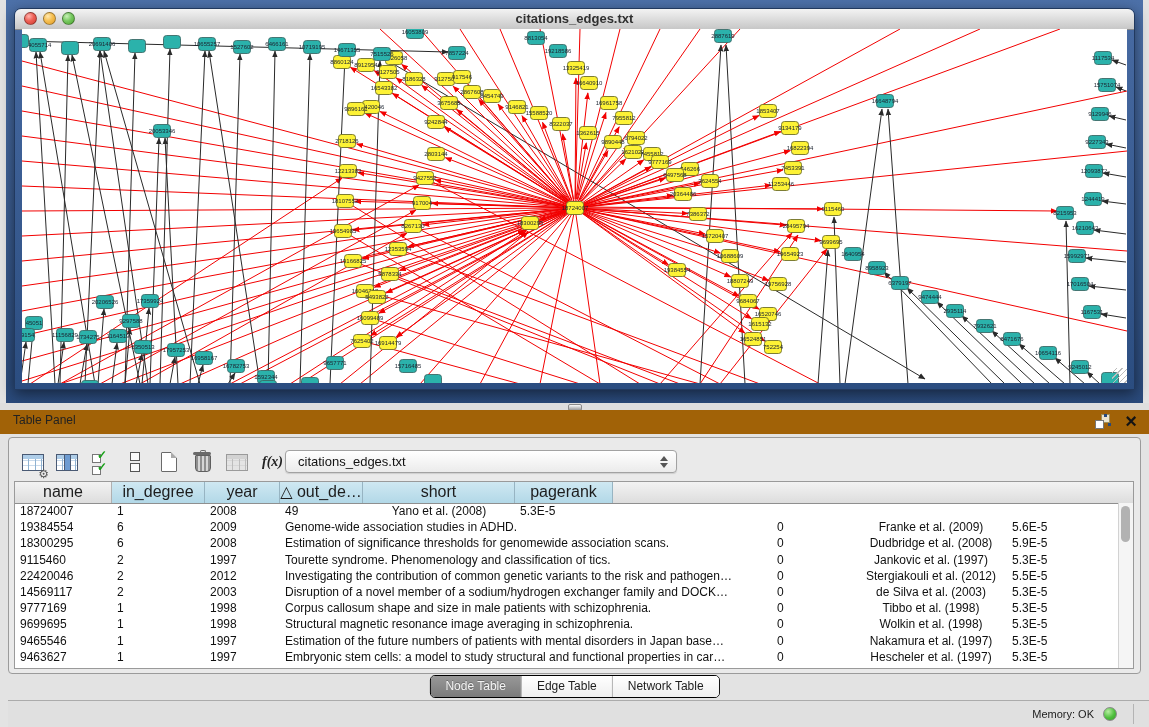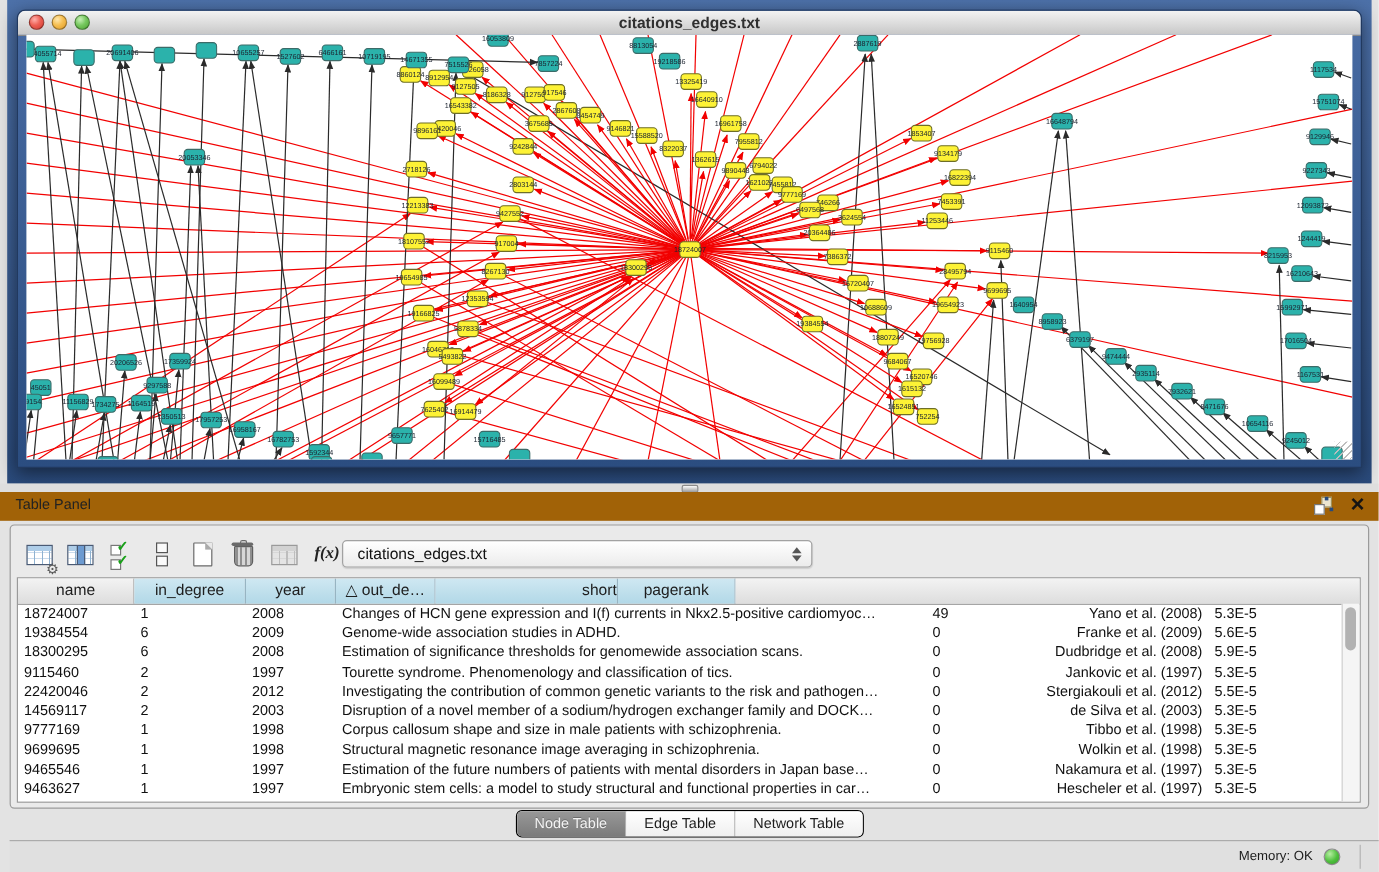--- a/index.html
+++ b/index.html
@@ -54,27 +54,27 @@
   .trash-ico::before{content:"";position:absolute;left:-3px;top:-4px;width:18px;height:2.5px;background:#6a6a6a;border-radius:2px}
   .trash-ico::after{content:"";position:absolute;left:4px;top:-6px;width:4px;height:2px;border:1px solid #6a6a6a;border-bottom:none;border-radius:2px 2px 0 0}
   .fx{font-family:"Liberation Serif",serif;font-style:italic;font-weight:700;font-size:14px;color:#222;margin:0 6px 0 4px}
   .combo{position:absolute;left:285px;top:450px;width:392px;height:23px;border:1px solid #a2a2a2;border-radius:4px;background:linear-gradient(#ffffff,#ebebeb);box-shadow:inset 0 1px 0 #fff,0 1px 1px rgba(0,0,0,.12);box-sizing:border-box;font-size:13px;line-height:21px;color:#111;padding-left:12px}
   .combo-arrows{position:absolute;right:8px;top:5px;display:flex;flex-direction:column;gap:2px}
   .combo-arrows .up{width:0;height:0;border-left:4px solid transparent;border-right:4px solid transparent;border-bottom:5px solid #555}
   .combo-arrows .dn{width:0;height:0;border-left:4px solid transparent;border-right:4px solid transparent;border-top:5px solid #555}
   
   .dtable{position:absolute;left:14px;top:481px;width:1120px;height:188px;background:#fff;border:1px solid #9a9a9a;box-sizing:border-box;overflow:hidden}
   .thead{display:flex;height:21px;border-bottom:1px solid #8f8f8f}
-  .hcell{box-sizing:border-box;border-right:1px solid #97b4c2;font-size:13px;text-align:center;line-height:20px;color:#1d1d1d;background:linear-gradient(#cfe8f2,#b2d8e7);overflow:hidden;white-space:nowrap}
+  .hcell{box-sizing:border-box;border-right:1px solid #97b4c2;font-size:16px;text-align:center;line-height:20px;color:#1d1d1d;background:linear-gradient(#cfe8f2,#b2d8e7);overflow:hidden;white-space:nowrap}
   .hcell.plain{background:linear-gradient(#f3f3f3,#dddddd);border-right-color:#b0b0b0}
   .hstub{flex:1;background:linear-gradient(#f3f3f3,#dddddd)}
   .tbody{position:absolute;left:0;top:21px;right:14px;bottom:0}
   .trow{display:flex;height:16.2px;font-size:12px;color:#101010}
   .cell{box-sizing:border-box;padding:0 5px;line-height:16px;white-space:nowrap;overflow:hidden}
-  .c0{width:97px}.c1{width:93px}.c2{width:75px}.c3{width:492px}.c4{width:83px}.c5{width:152px;text-align:right}.c6{width:98px}
+  .c0{width:97px}.c1{width:93px}.c2{width:75px}.c3{width:492px}.c4{width:83px}.c5{width:152px;text-align:center}.c6{width:98px}
   .vscroll{position:absolute;right:0;top:21px;bottom:0;width:14px;background:#f5f5f5;border-left:1px solid #d2d2d2}
   .vthumb{position:absolute;left:2px;top:3px;width:9px;height:36px;border-radius:5px;background:#b2b2b2}
   
   .seg{position:absolute;left:50%;transform:translateX(-50%);top:675px;display:flex;height:21px;border:1px solid #000000;border-radius:5px;overflow:hidden;background:#ffffff}
   .seg-btn{font-size:12px;line-height:21px;padding:0 15px;background:linear-gradient(#ffffff,#efefef);color:#1d1d1d;border-right:1px solid #aaa;cursor:default;white-space:nowrap}
   .seg-btn:last-child{border-right:none}
   .seg-btn.active{background:linear-gradient(#989898,#7b7b7b);color:#f3f3f3;text-shadow:0 -1px 0 rgba(0,0,0,.25)}
   
   .statusbar{position:absolute;left:8px;top:700px;width:1149px;height:27px;background:#e0e0e0;border-top:1px solid #ababab}
   .mem{position:absolute;right:63px;top:7px;font-size:11px;color:#1c1c1c}
@@ -877,21 +877,20 @@
         <div class="hcell c4">△ out_de…</div>
         <div class="hcell c5">short</div>
         <div class="hcell c6">pagerank</div>
         <div class="hstub"></div>
       </div>
     <div class="tbody">
         <div class="trow">
           <div class="cell c0">18724007</div>
           <div class="cell c1">1</div>
           <div class="cell c2">2008</div>
-          <div class="cell c3">Changes of HCN gene expression and I(f) currents in Nkx2.5-positive cardiomyoc…</div>
           <div class="cell c4">49</div>
           <div class="cell c5">Yano et al. (2008)</div>
           <div class="cell c6">5.3E-5</div>
         </div>
         <div class="trow">
           <div class="cell c0">19384554</div>
           <div class="cell c1">6</div>
           <div class="cell c2">2009</div>
           <div class="cell c3">Genome-wide association studies in ADHD.</div>
           <div class="cell c4">0</div>

